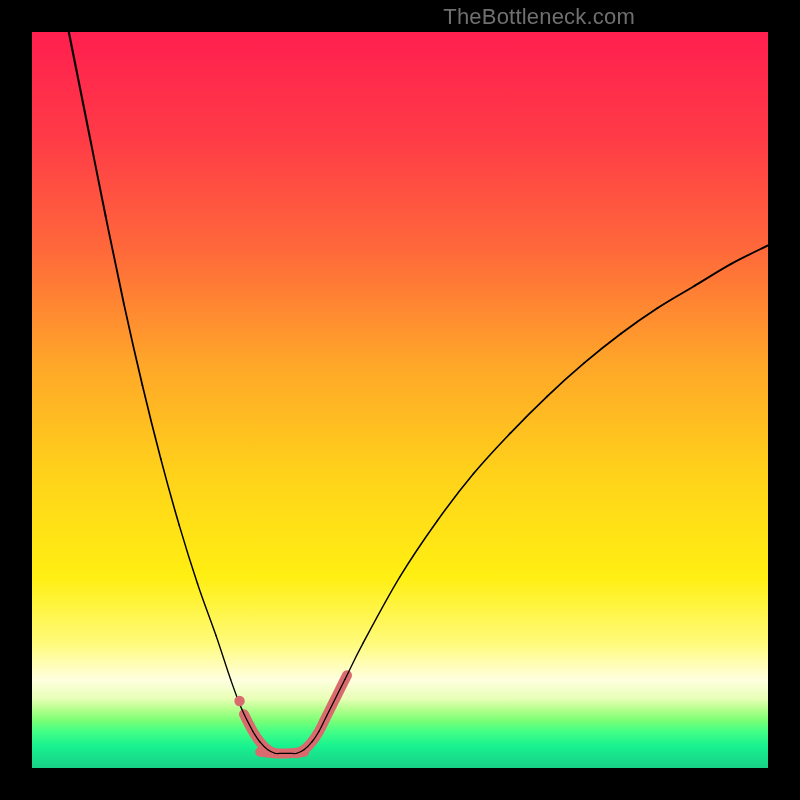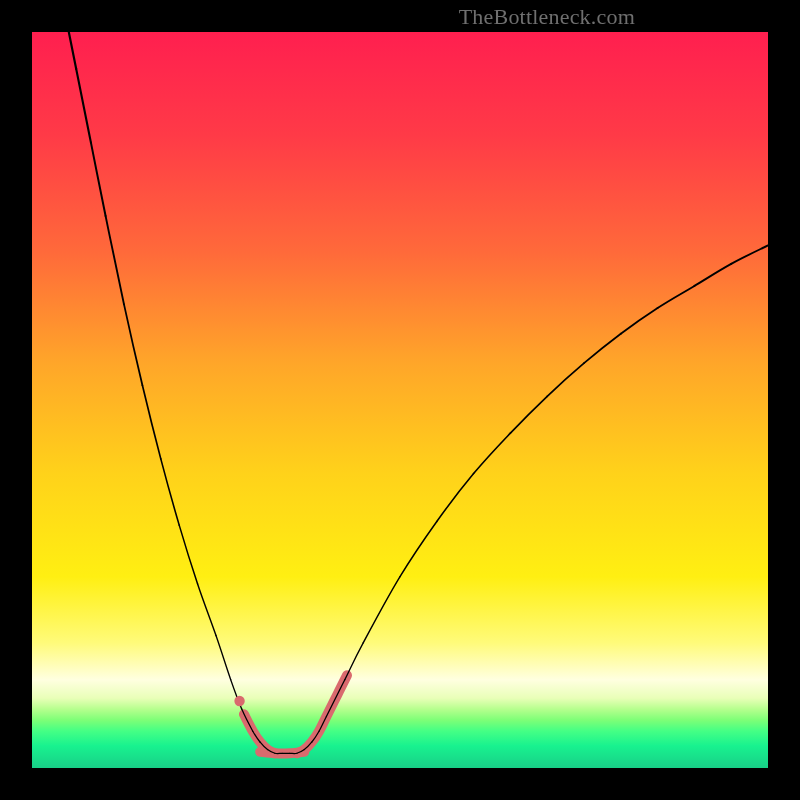--- a/index.html
+++ b/index.html
@@ -11,21 +11,20 @@
     overflow: hidden;
     font-family: Arial, Helvetica, sans-serif;
   }
   .frame {
     position: absolute;
     top: 0;
     left: 0;
     width: 651px;
     height: 800px;
     background: #000;
-    font-family: Liberation Serif, serif;
   }
   .watermark {
     position: absolute;
     top: 4px;
     right: 16px;
     color: #6f6f6f;
     font-size: 22px;
     font-weight: 500;
     letter-spacing: 0.2px;
   }

